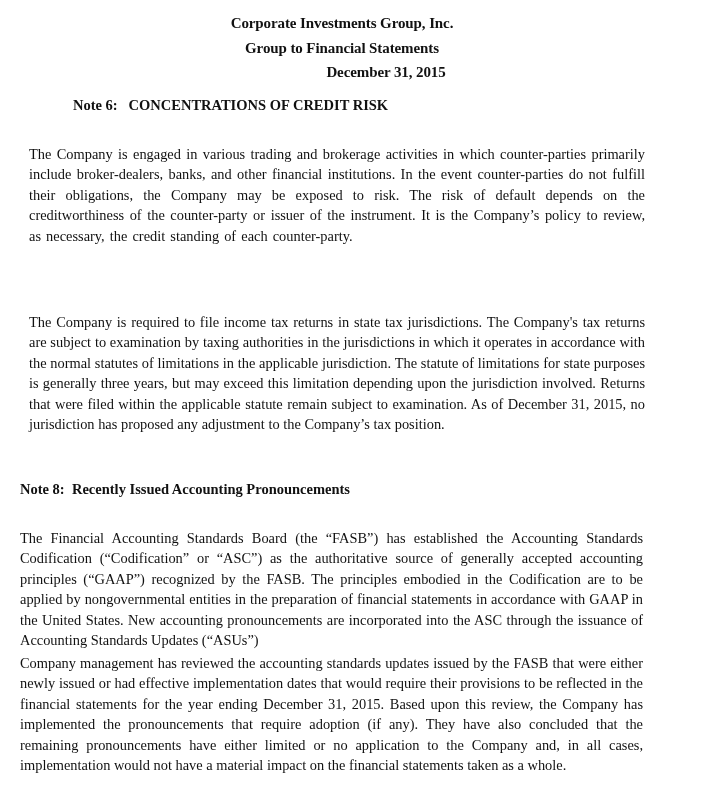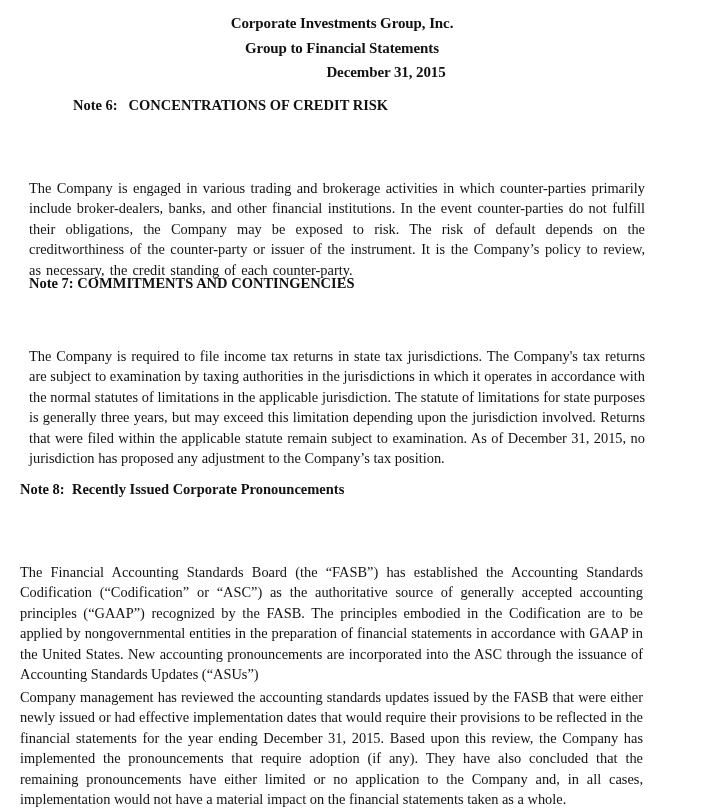--- a/index.html
+++ b/index.html
@@ -37,35 +37,33 @@
     font-size: 14.5px;
     line-height: 18px;
     white-space: nowrap;
   }
   .para {
     position: absolute;
     font-size: 14.4px;
     line-height: 20.4px;
     text-align: justify;
     text-align-last: left;
-    margin-top: 34px;
   }
 </style>
 </head>
 <body>
 
 <div class="page">
 
   <div class="header-line" style="top:14px;">Corporate Investments Group, Inc.</div>
   <div class="header-line" style="top:39px;">Group to Financial Statements</div>
   <div class="header-line" style="top:63px;margin-left:44px;">December 31, 2015</div>
 
   <div class="note-heading" style="left:29px; top:96px; white-space:pre;margin-left:44px;">Note 6:   CONCENTRATIONS OF CREDIT RISK</div>
   <div class="para" style="left:29px; top:144px; width:616px; word-spacing:1.5px;">The Company is engaged in various trading and brokerage activities in which counter-parties primarily include broker-dealers, banks, and other financial institutions.  In the event counter-parties do not fulfill their obligations, the Company may be exposed to risk.  The risk of default depends on the creditworthiness of the counter-party or issuer of the instrument.  It is the Company’s policy to review, as necessary, the credit standing of each counter-party.</div>
 
-  <div class="note-heading" style="left:29px; top:274px;">Note 7: COMMITMENTS AND CONTINGENCIES</div>
   <div class="para" style="left:29px; top:312px; width:616px;">The Company is required to file income tax returns in state tax jurisdictions. The Company's tax returns are subject to examination by taxing authorities in the jurisdictions in which it operates in accordance with the normal statutes of limitations in the applicable jurisdiction.  The statute of limitations for state purposes is generally three years, but may exceed this limitation depending upon the jurisdiction involved.  Returns that were filed within the applicable statute remain subject to examination.  As of  December 31, 2015, no jurisdiction has proposed any adjustment to the Company’s tax position.</div>
 
-  <div class="note-heading" style="left:20px; top:480px; white-space:pre;">Note 8:  Recently Issued Corporate Pronouncements</div>
+  <div class="note-heading" style="left:20px; top:480px; white-space:pre;">Note 8:  Recently Issued Accounting Pronouncements</div>
   <div class="para" style="left:20px; top:528px; width:623px;">The Financial Accounting Standards Board (the “FASB”) has established the Accounting Standards Codification (“Codification” or “ASC”) as the authoritative source of generally accepted accounting principles (“GAAP”) recognized by the FASB.  The principles embodied in the Codification are to be applied by nongovernmental entities in the preparation of financial statements in accordance with GAAP in the United States.  New accounting pronouncements are incorporated into the ASC through the issuance of Accounting Standards Updates (“ASUs”)</div>
   <div class="para" style="left:20px; top:653px; width:623px;">Company management has reviewed the accounting standards updates issued by the FASB that were either newly issued or had effective implementation dates that would require their provisions to be reflected in the financial statements for the year ending December 31, 2015. Based upon this review, the Company has implemented the pronouncements that require adoption (if any).  They have also concluded that the remaining pronouncements have either limited or no application to the Company and, in all cases, implementation would not have a material impact on the financial statements taken as a whole.</div>
 
 </div>
 
 </body></html>

